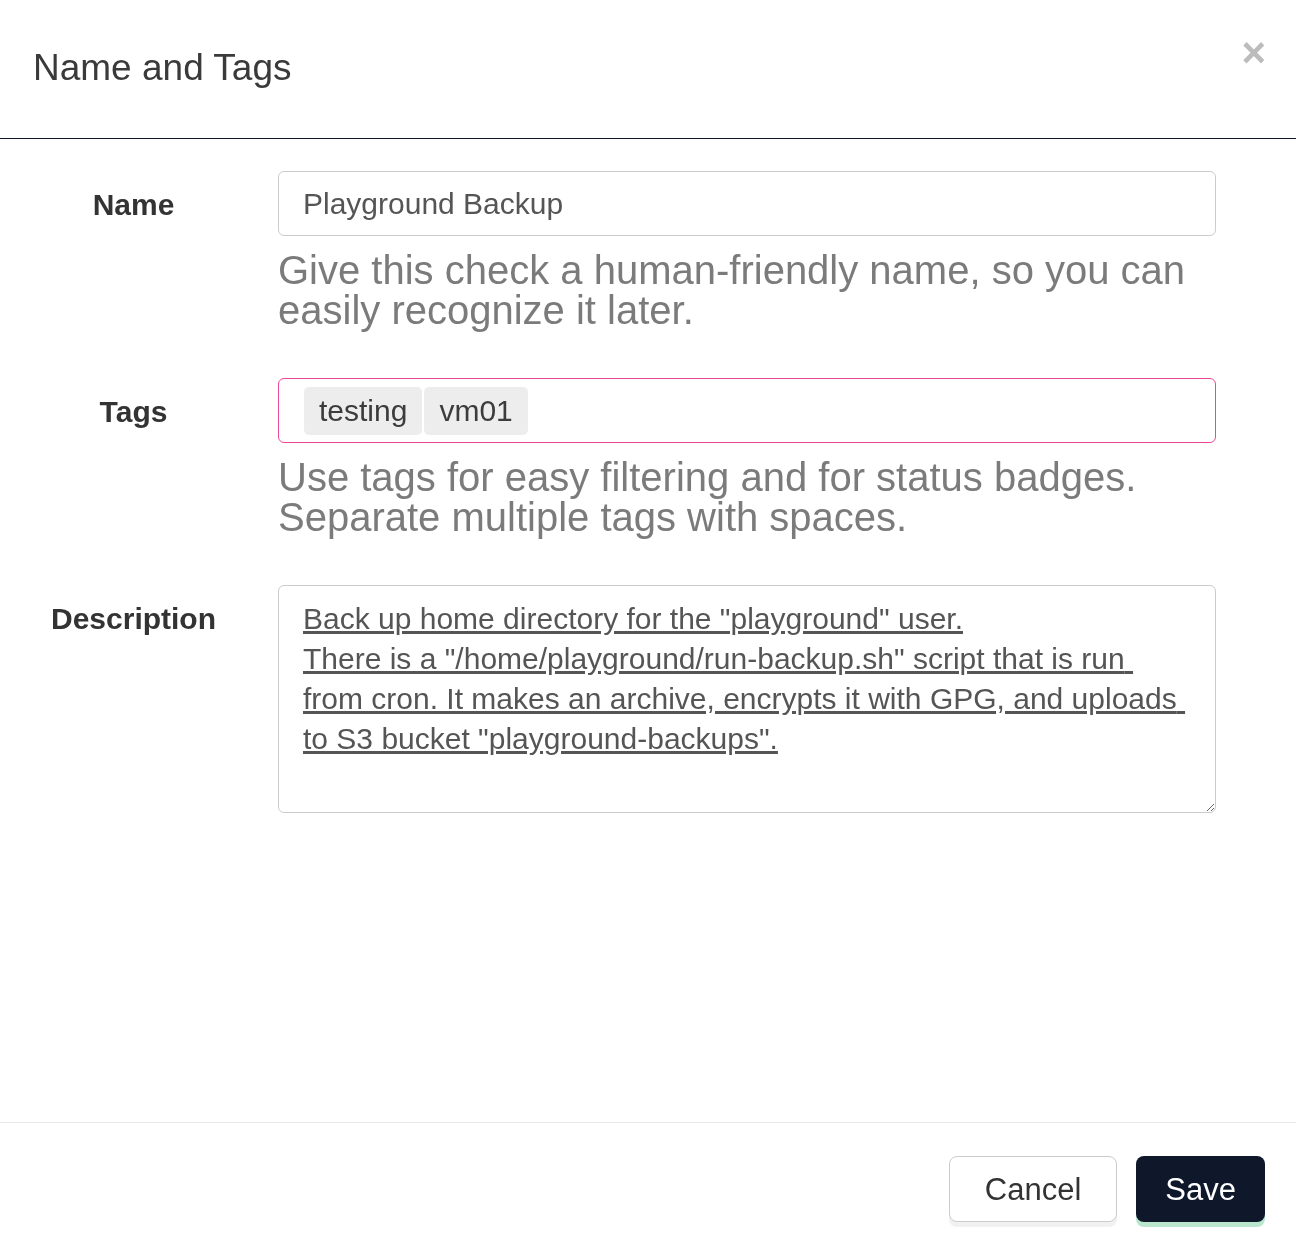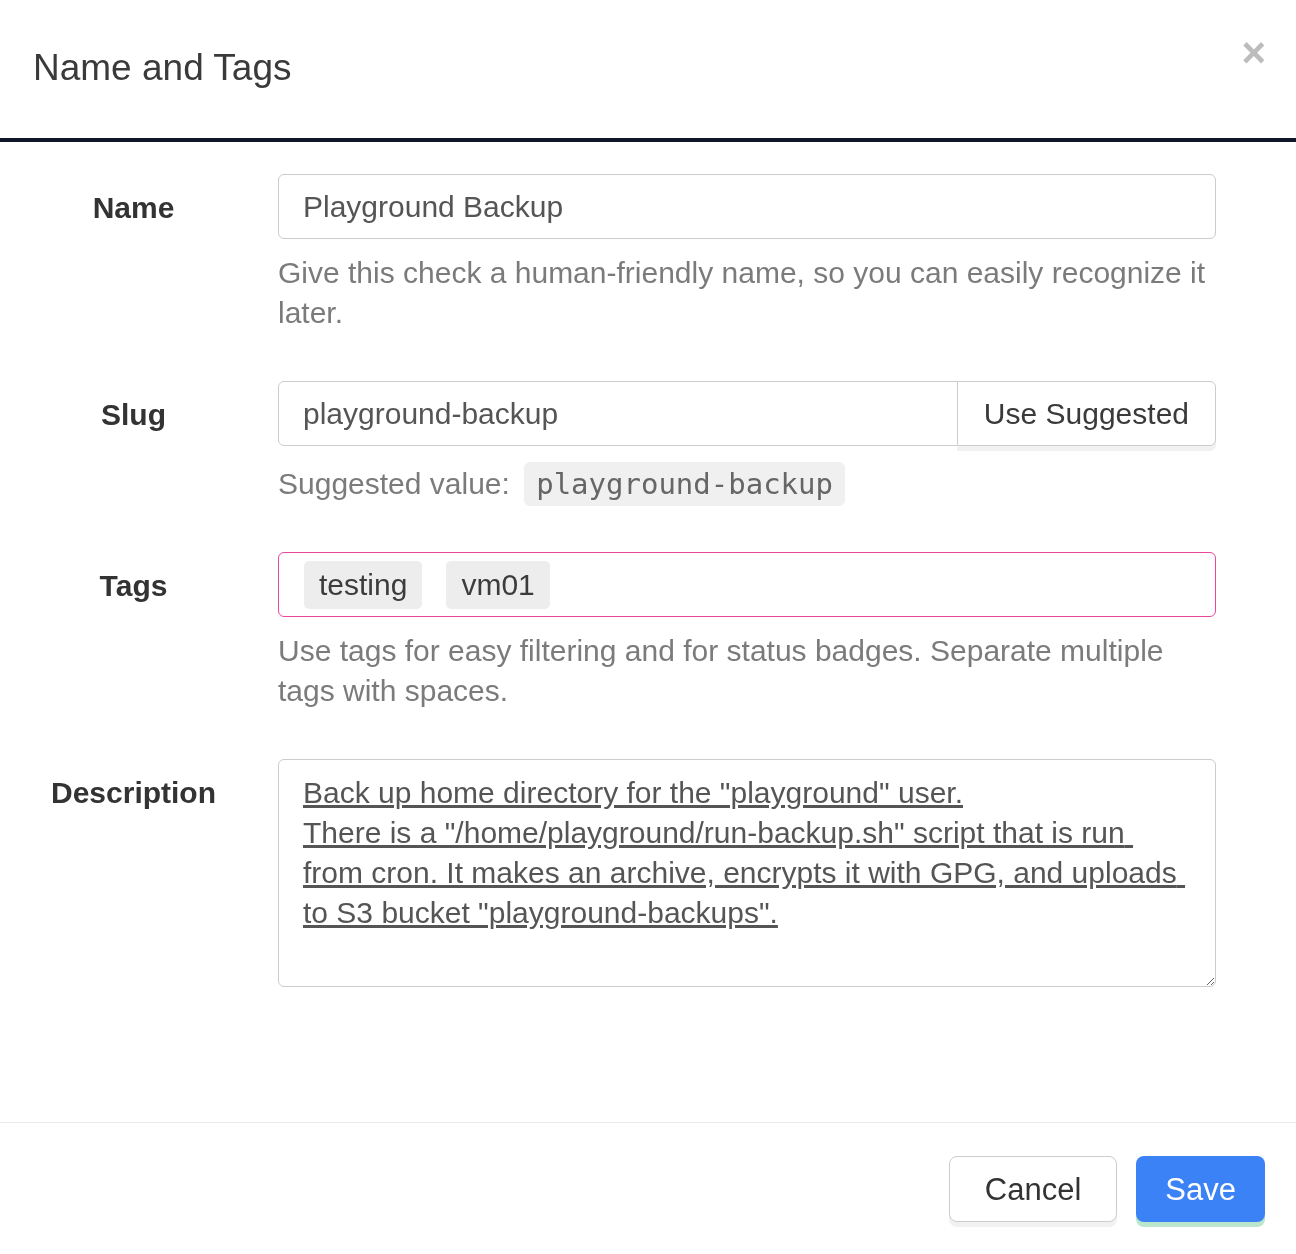--- a/index.html
+++ b/index.html
@@ -13,21 +13,21 @@
     width: 1296px;
     min-height: 1254px;
     background: #fff;
     display: flex;
     flex-direction: column;
   }
   
   .modal-header {
     position: relative;
     padding: 46px 33px 48px 33px;
-    border-bottom: 4px solid #0f172a;
+    border-bottom: 1px solid #0f172a;
   }
   .modal-title {
     margin: 0;
     font-size: 37px;
     font-weight: 400;
     color: #3a3a3a;
     line-height: 44px;
   }
   .close-btn {
     position: absolute;
@@ -68,21 +68,21 @@
     font-family: "Liberation Sans", "DejaVu Sans", sans-serif;
     font-size: 30px;
     color: #555;
     background: #fff;
     border: 1px solid #ccc;
     border-radius: 6px;
     outline: none;
   }
   .help-text {
     margin-top: 14px;
-    font-size: 30px;
+    font-size: 40px;
     color: #7b7b7b;
     line-height: 40px;
   }
   
   .input-group { display: flex; width: 100%; }
   .input-group .form-control {
     flex: 1;
     border-radius: 6px 0 0 6px;
     min-width: 0;
   }
@@ -127,21 +127,21 @@
     background: #fff;
   }
   .tag-chip {
     display: inline-block;
     background: #ededed;
     color: #3c3c3c;
     font-size: 30px;
     line-height: 34px;
     padding: 7px 15px;
     border-radius: 5px;
-    margin-left: 24px;
+    margin-left: 2px;
     cursor: default;
   }
   .tag-chip:first-child { margin-left: 13px; }
   
   textarea.form-control {
     height: 228px;
     line-height: 40px;
     padding: 13px 24px;
     resize: both;
     overflow: auto;
@@ -191,33 +191,20 @@
   <div class="modal-body">
 
     <div class="form-row">
       <label class="form-label">Name</label>
       <div class="form-field">
         <input type="text" class="form-control" value="Playground Backup" style="">
         <div class="help-text">Give this check a human-friendly name, so you can easily recognize it later.</div>
       </div>
     </div>
 
-    <div class="form-row">
-      <label class="form-label">Slug</label>
-      <div class="form-field">
-        <div class="input-group">
-          <input type="text" class="form-control" value="playground-backup" style="">
-          <button class="btn-default">Use Suggested</button>
-        </div>
-        <div class="suggested-line">
-          <span>Suggested value:</span>
-          <span class="code-chip">playground-backup</span>
-        </div>
-      </div>
-    </div>
 
     <div class="form-row">
       <label class="form-label">Tags</label>
       <div class="form-field">
         <div class="tags-box">
           <span class="tag-chip">testing</span>
           <span class="tag-chip">vm01</span>
         </div>
         <div class="help-text">Use tags for easy filtering and for status badges. Separate multiple tags with spaces.</div>
       </div>
@@ -228,16 +215,16 @@
       <div class="form-field">
         <textarea class="form-control" style="">Back up home directory for the "playground" user.
 There is a "/home/playground/run-backup.sh" script that is run from cron. It makes an archive, encrypts it with GPG, and uploads to S3 bucket "playground-backups".</textarea>
       </div>
     </div>
 
   </div>
 
   <div class="modal-footer">
     <button class="btn btn-cancel">Cancel</button>
-    <button class="btn btn-save" style="background: #3b82f6;">Save</button>
+    <button class="btn btn-save" style="background: #0f172a;">Save</button>
   </div>
 
 </div>
 
 </body></html>

